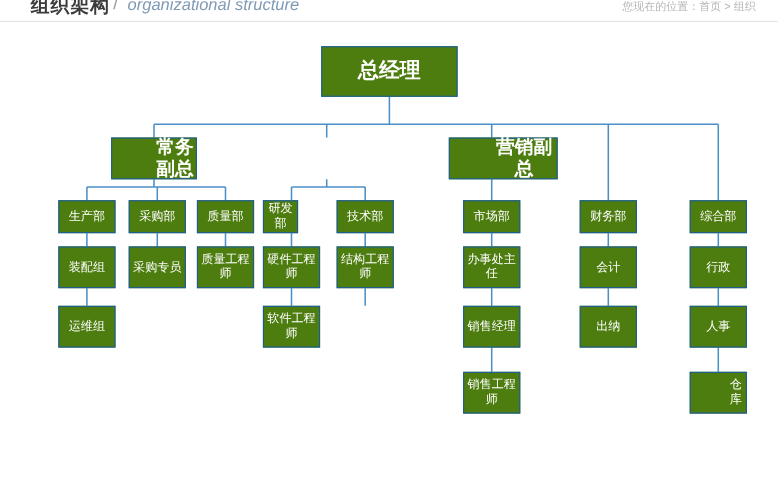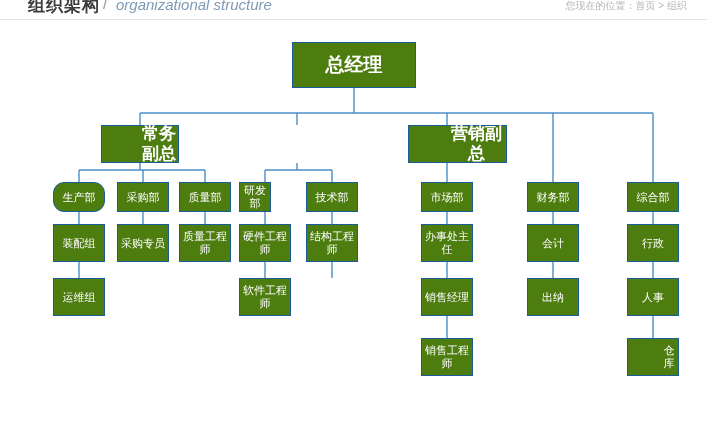--- a/index.html
+++ b/index.html
@@ -94,21 +94,21 @@
       <line x1="332" y1="242" x2="332" y2="258" stroke="#4a8fc7" stroke-width="1.4"></line>
       <line x1="447" y1="242" x2="447" y2="258" stroke="#4a8fc7" stroke-width="1.4"></line>
       <line x1="553" y1="242" x2="553" y2="258" stroke="#4a8fc7" stroke-width="1.4"></line>
       <line x1="653" y1="242" x2="653" y2="258" stroke="#4a8fc7" stroke-width="1.4"></line>
       <line x1="447" y1="296" x2="447" y2="318" stroke="#4a8fc7" stroke-width="1.4"></line>
       <line x1="653" y1="296" x2="653" y2="318" stroke="#4a8fc7" stroke-width="1.4"></line>
     </svg>
 <div class="node lvl0" style="left: 292px; top: 22px; width: 124px; height: 46px;">总经理</div>
     <div class="node lvl1" style="left: 101px; top: 105px; width: 78px; height: 38px;">常务副总</div>
     <div class="node lvl1" style="left: 408px; top: 105px; width: 99px; height: 38px;">营销副总</div>
-    <div class="node lvl2" style="left: 53px; top: 162px; width: 52px; height: 30px; border-radius: 11px;">生产部</div>
+    <div class="node lvl2" style="left: 53px; top: 162px; width: 52px; height: 30px;">生产部</div>
     <div class="node lvl2" style="left: 117px; top: 162px; width: 52px; height: 30px;">采购部</div>
     <div class="node lvl2" style="left: 179px; top: 162px; width: 52px; height: 30px;">质量部</div>
     <div class="node lvl2" style="left: 239px; top: 162px; width: 32px; height: 30px;">研发部</div>
     <div class="node lvl2" style="left: 306px; top: 162px; width: 52px; height: 30px;">技术部</div>
     <div class="node lvl2" style="left: 421px; top: 162px; width: 52px; height: 30px;">市场部</div>
     <div class="node lvl2" style="left: 627px; top: 162px; width: 52px; height: 30px;">综合部</div>
     <div class="node lvl2" style="left: 527px; top: 162px; width: 52px; height: 30px;">财务部</div>
     <div class="node lvl3" style="left: 53px; top: 204px; width: 52px; height: 38px;">装配组</div>
     <div class="node lvl3" style="left: 117px; top: 204px; width: 52px; height: 38px;">采购专员</div>
     <div class="node lvl3" style="left: 179px; top: 204px; width: 52px; height: 38px;">质量工程师</div>

